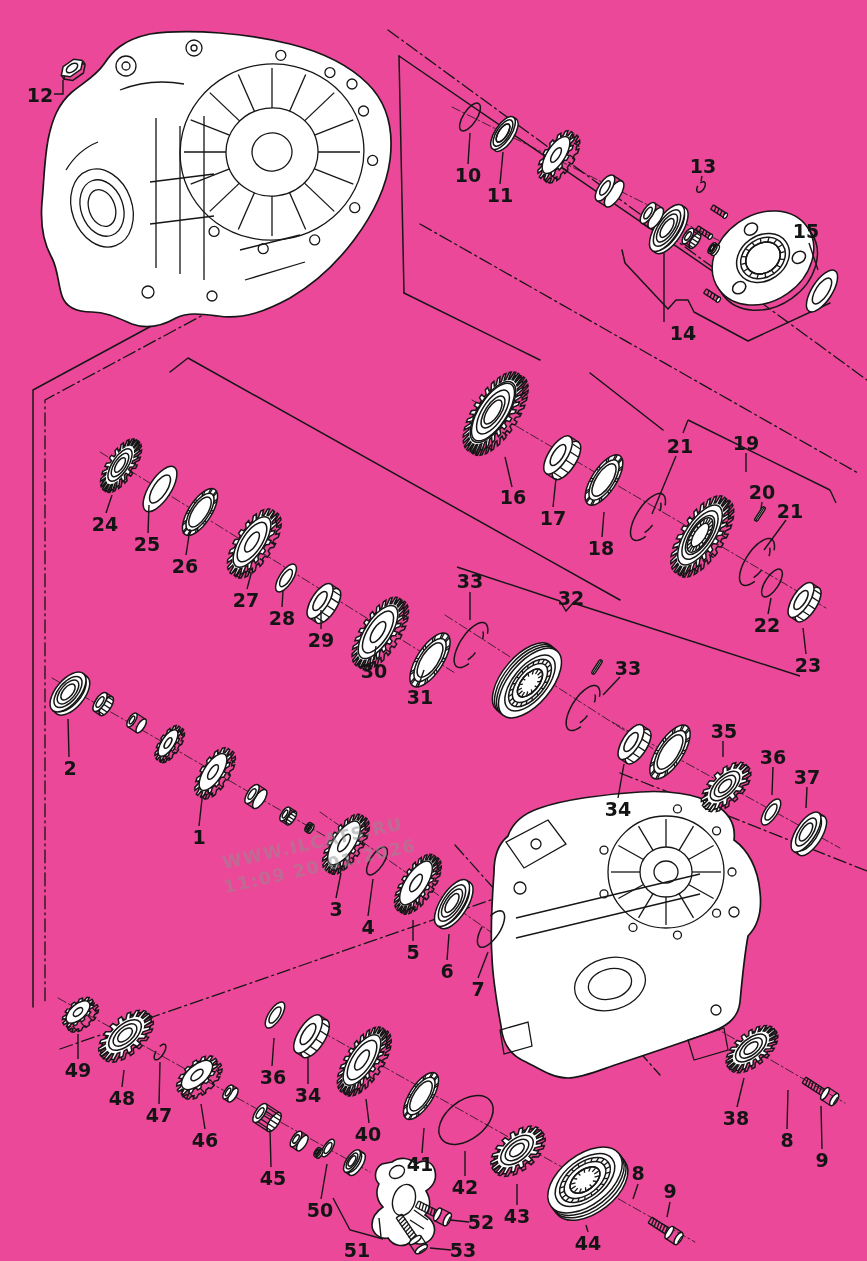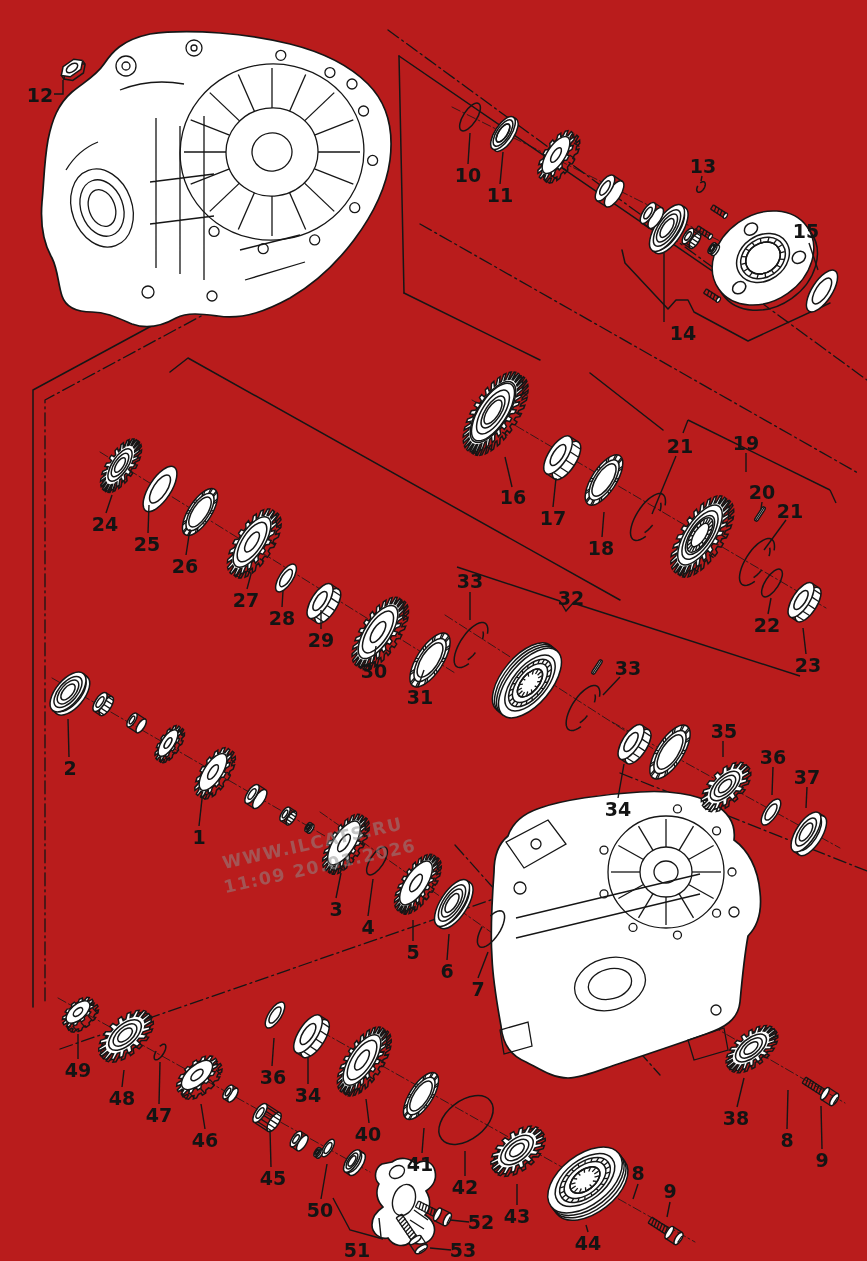--- a/index.html
+++ b/index.html
@@ -1,16 +1,16 @@
 <!DOCTYPE html>
 <html><head>
 <meta charset="utf-8">
 <style>
   html,body{margin:0;padding:0;background:#fff;}
-  .stage{position:relative;width:867px;height:1261px;background:#b91c1c;overflow:hidden;}
+  .stage{position:relative;width:867px;height:1261px;background:#ec4899;overflow:hidden;}
   svg{display:block;}
   .ln{stroke:#161616;fill:none;stroke-width:1.5px;stroke-linecap:round;stroke-linejoin:round;}
   .dashdot{stroke-dasharray:13 4 2 4;stroke-width:1.3px;}
   .axis{stroke-width:1px;stroke-dasharray:9 3 2 3;opacity:.8;}
   .leader{stroke:#161616;fill:none;stroke-width:1.4px;}
   .pe{vector-effect:non-scaling-stroke;}
   .callout{font-family:"DejaVu Sans","Liberation Sans",sans-serif;font-weight:700;font-size:19px;fill:#141414;}
   .wm{font-family:"DejaVu Sans","Liberation Sans",sans-serif;font-weight:700;font-size:17.5px;letter-spacing:1.5px;opacity:.5;}
   .housing{stroke:#161616;fill:#fff;stroke-width:1.7px;}
   .hdetail{stroke:#161616;fill:none;stroke-width:1.3px;}

